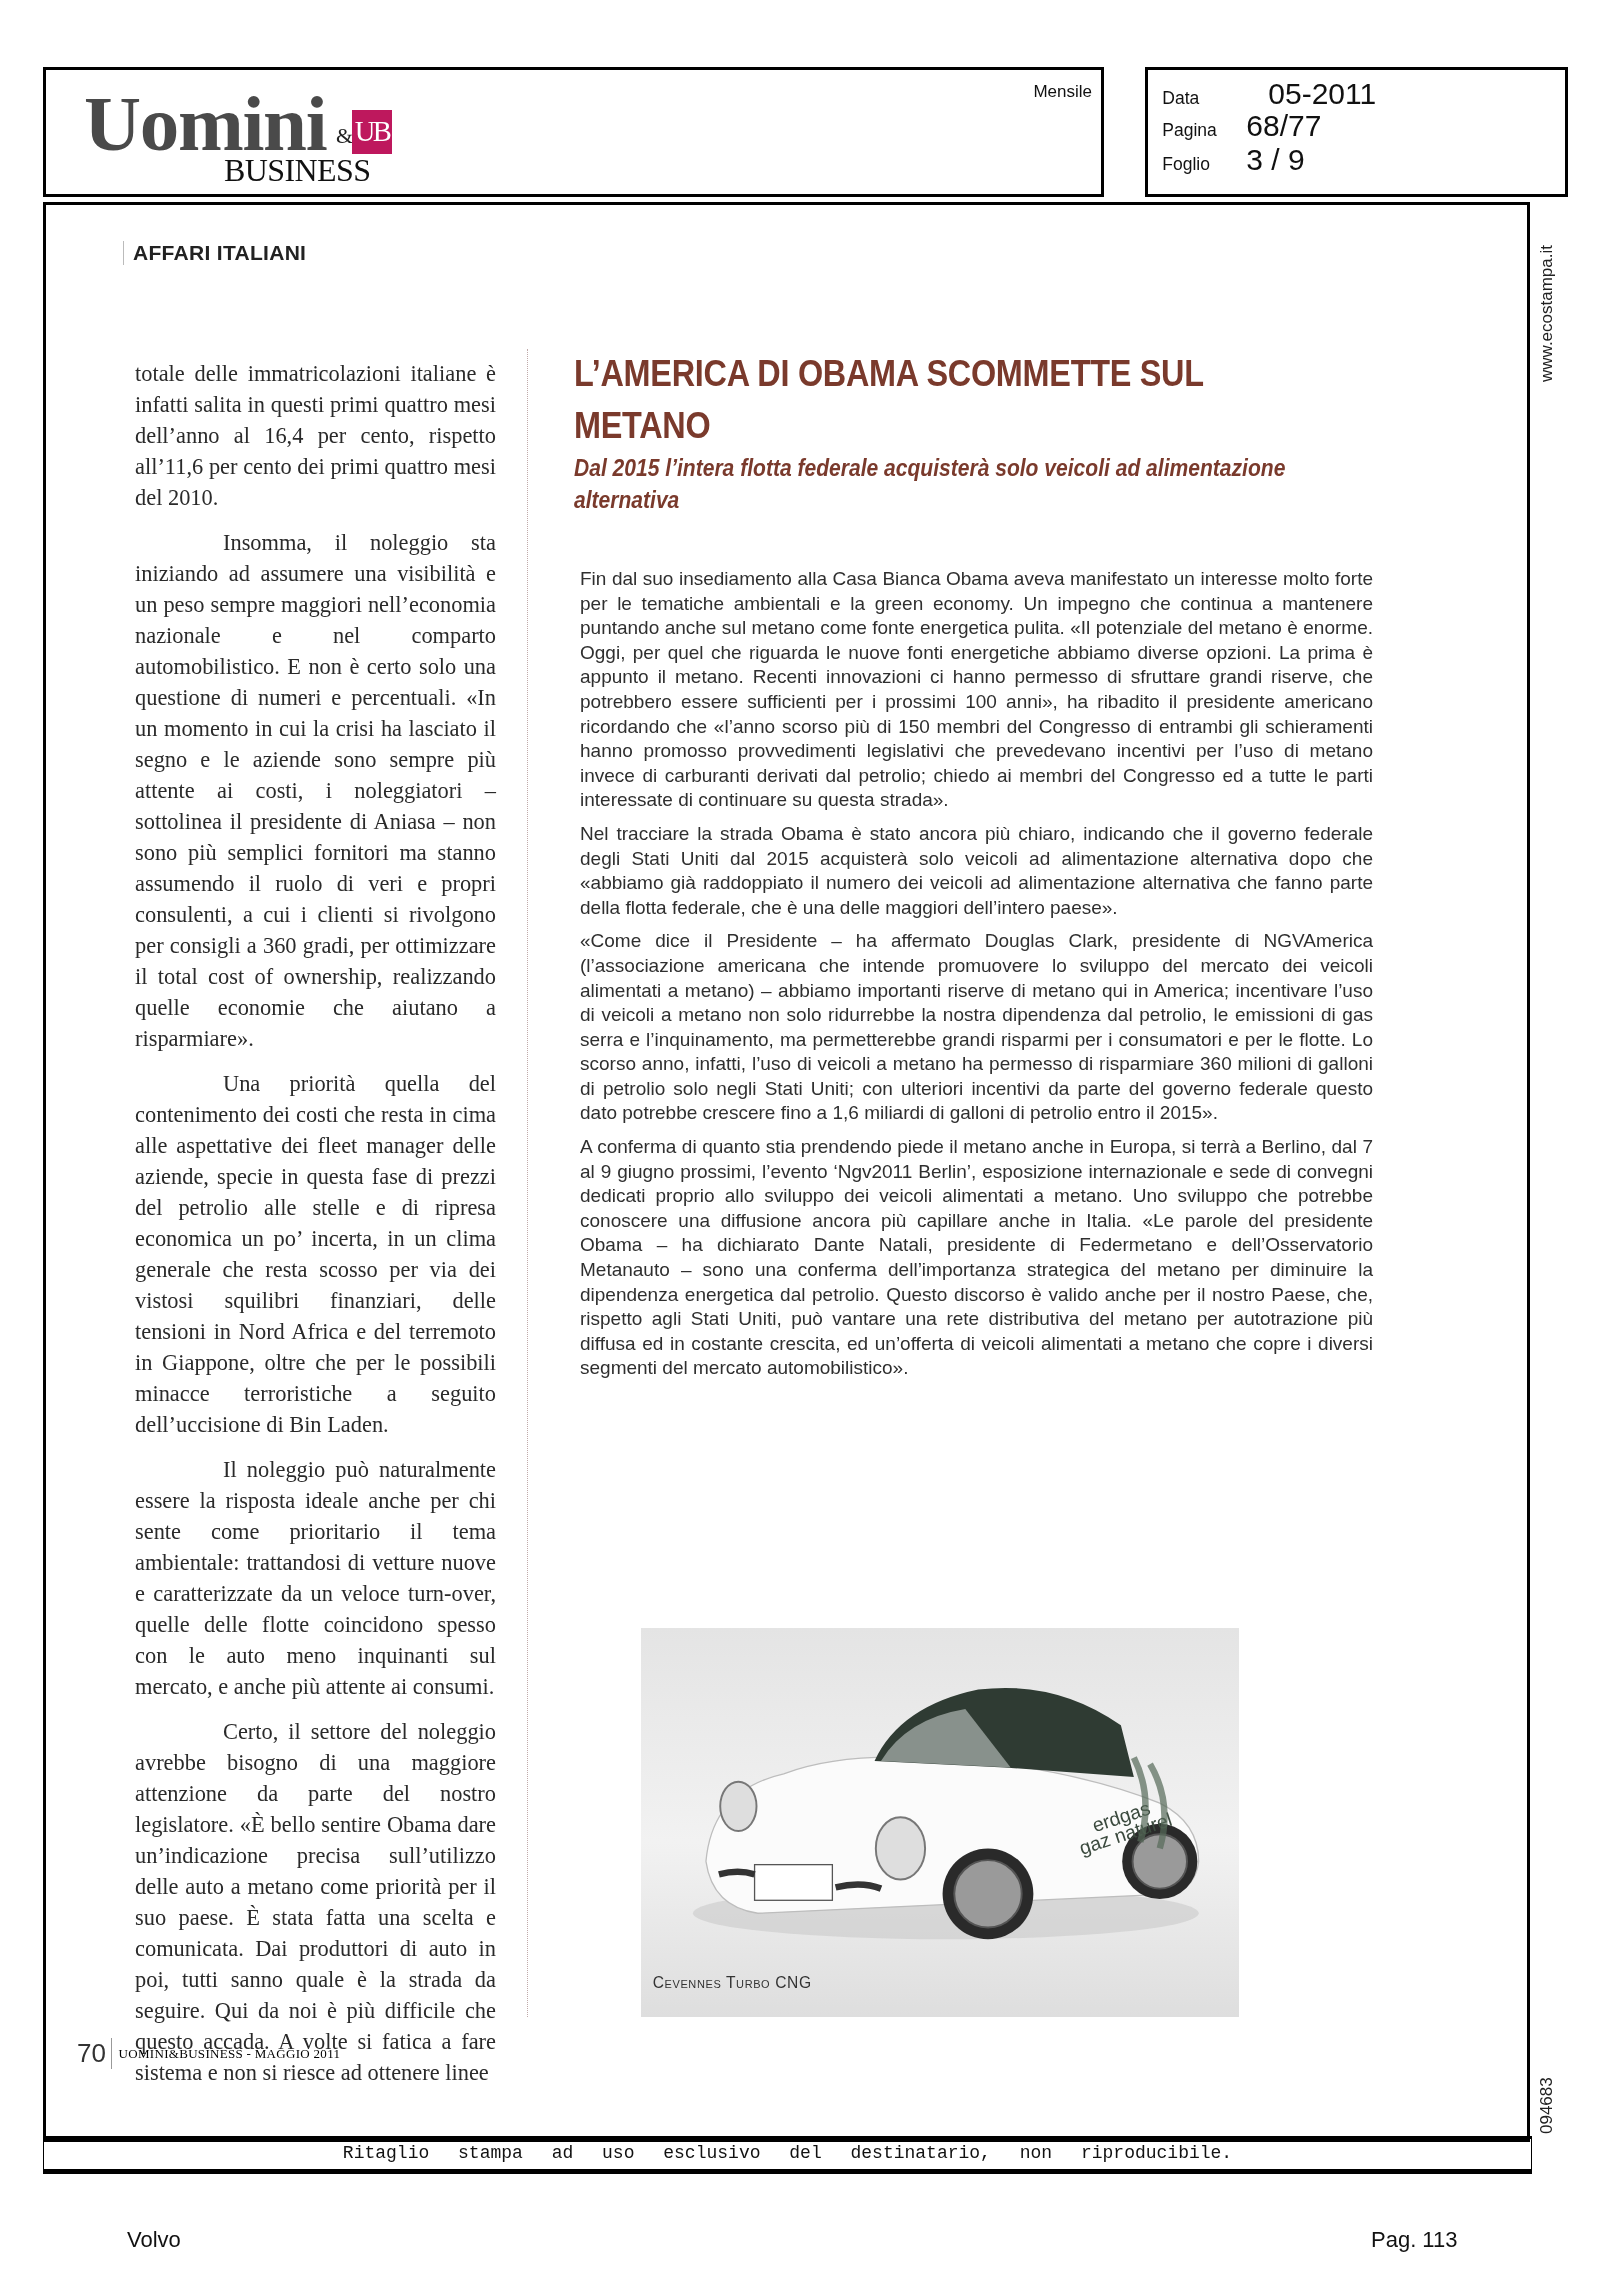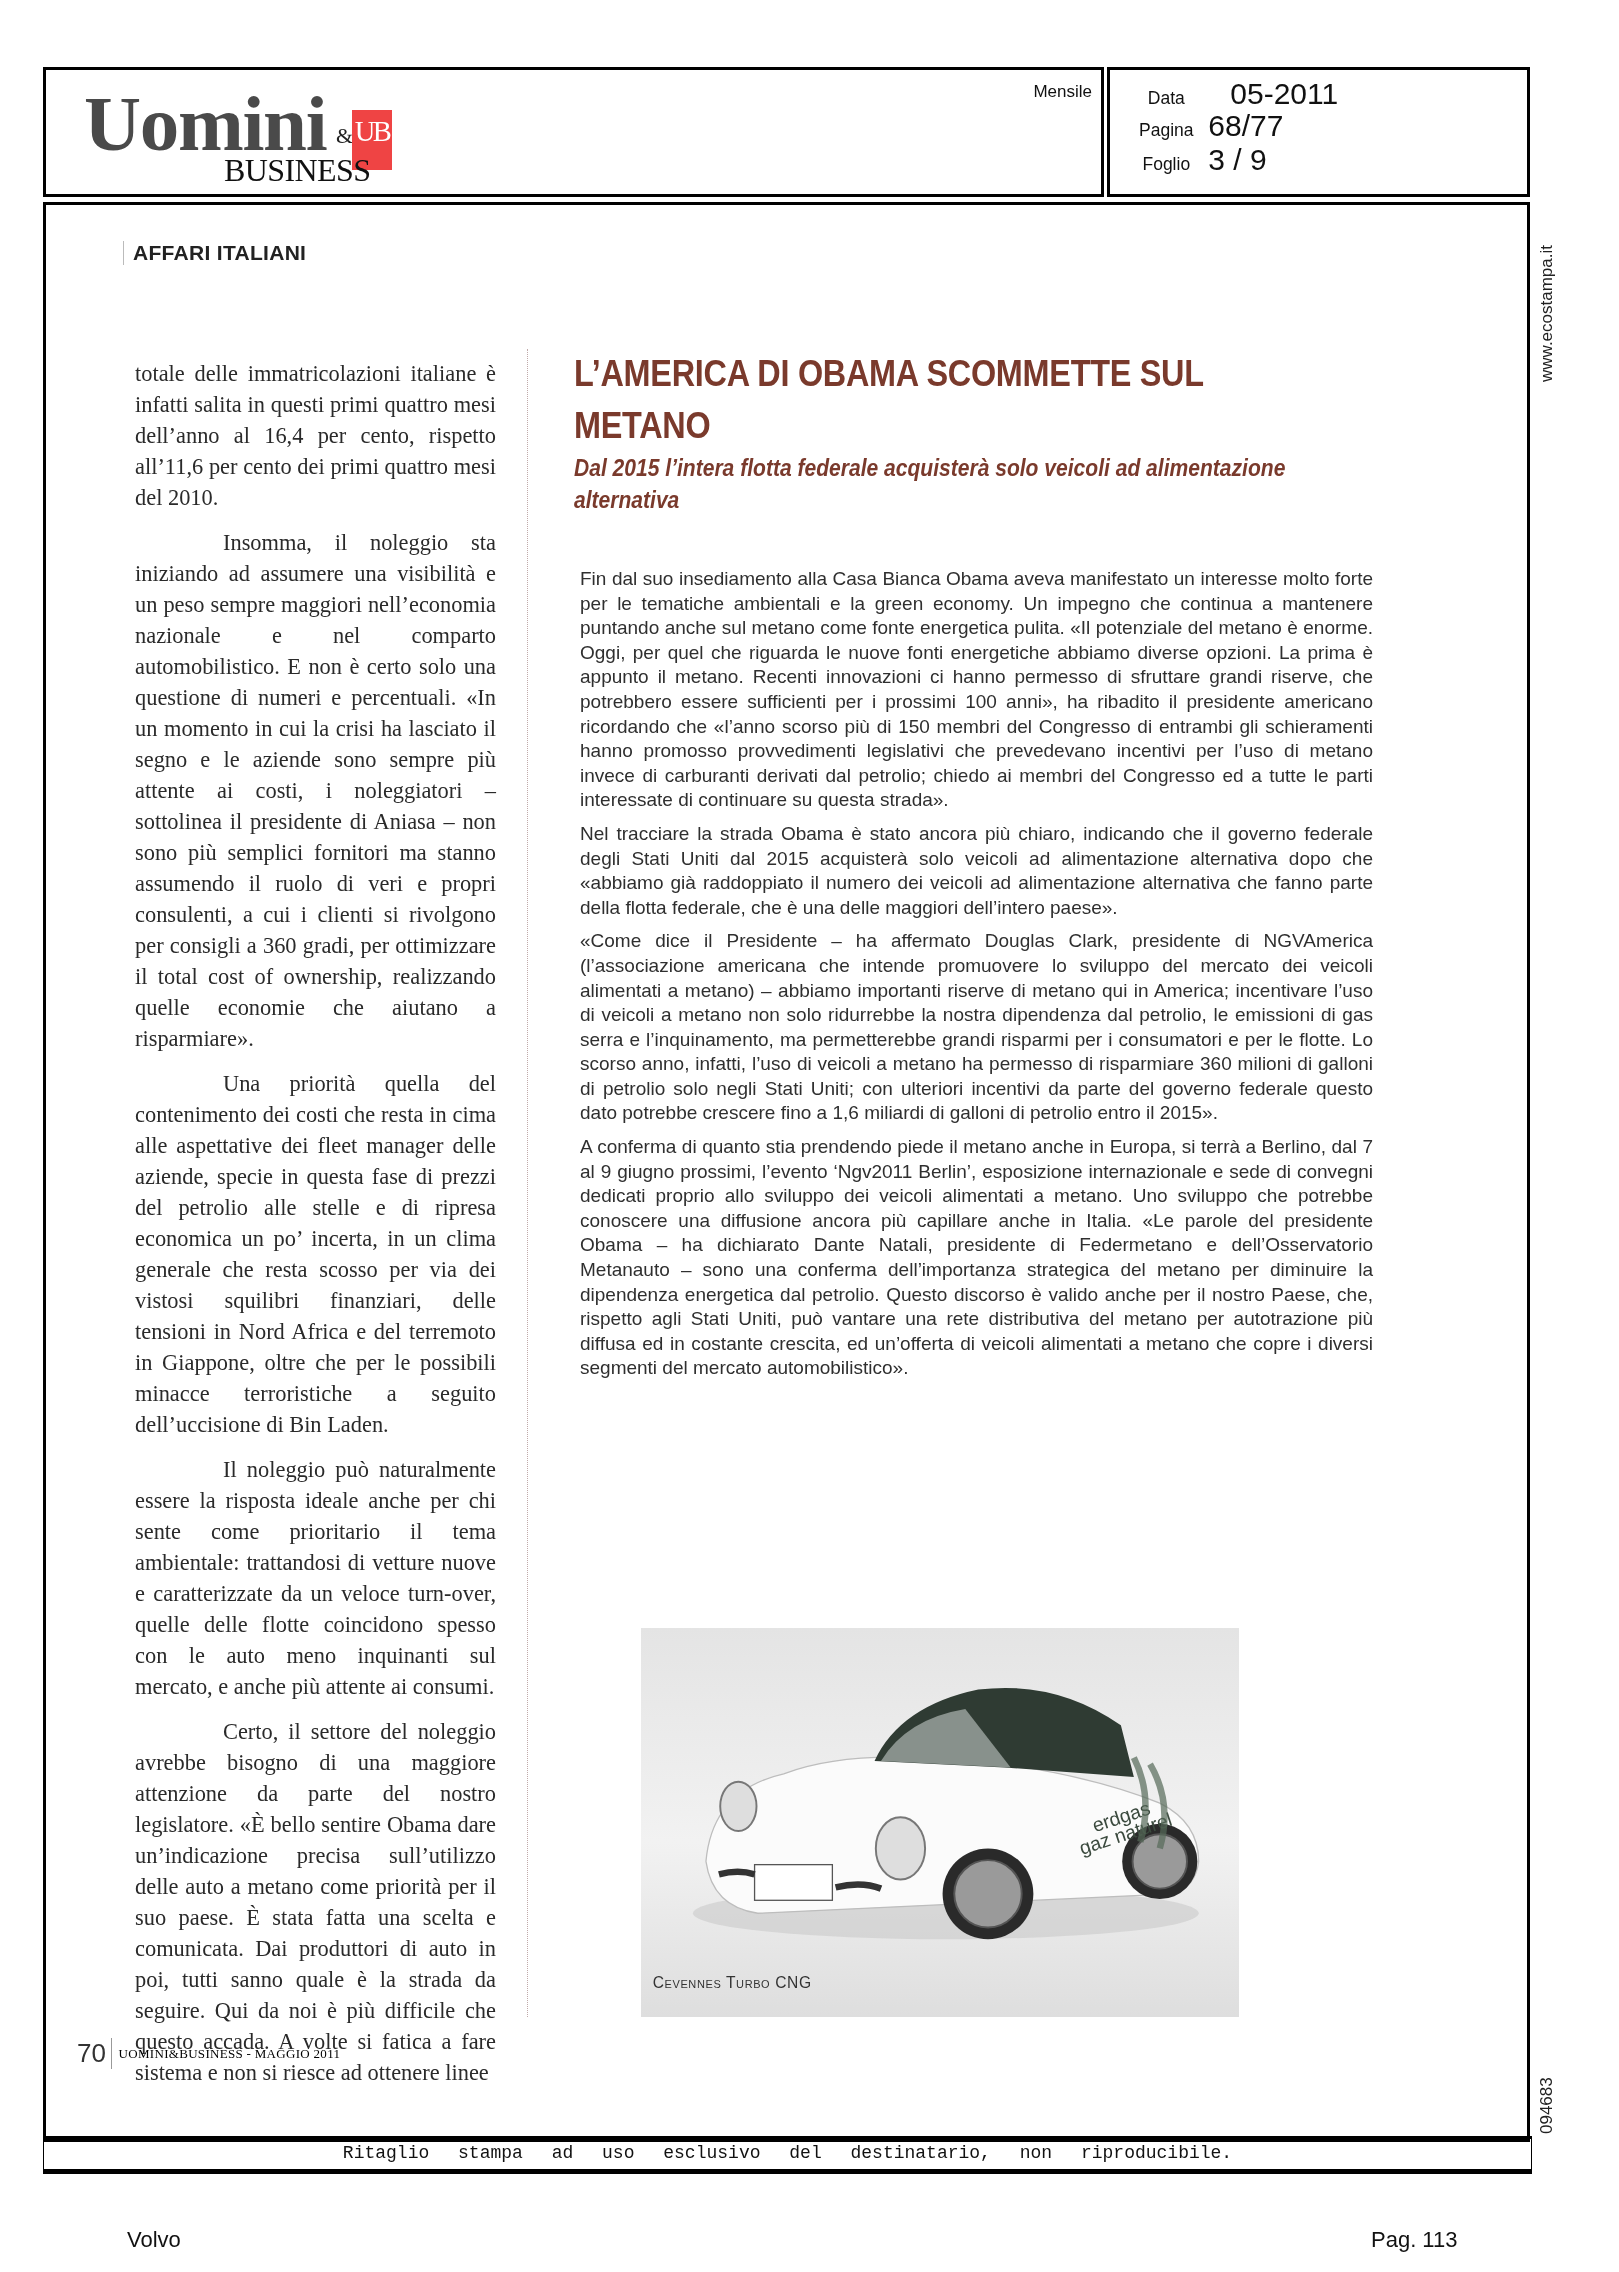--- a/index.html
+++ b/index.html
@@ -1,26 +1,26 @@
 <!DOCTYPE html>
 <html style="font-size:10.4px"><head>
 <meta charset="utf-8">
 <style>
   html, body { margin: 0; padding: 0; background: #ffffff; }
   body { width: 1620px; height: 2273px; position: relative; overflow: hidden; font-family: "Liberation Sans", sans-serif; color: #111; }
 
   
   .hdr-box { position: absolute; border: 3.9px solid #000; box-sizing: border-box; background: #fff; }
   #hdr-left { left: 43px; top: 67px; width: 1061px; height: 130px; }
-  #hdr-right { left: 1107px; top: 67px; width: 423px; height: 130px; text-align: center; }
+  #hdr-right { left: 1145px; top: 67px; width: 423px; height: 130px; }
 
   .logo { position: absolute; left: 38px; top: 14.3px; width: 337px; height: 104px; }
   .logo-main { position: absolute; left: 0; top: 0; font-family: "Liberation Serif", serif; font-weight: bold; font-size: 79px; letter-spacing: -1.3px; color: #4a4a4a; line-height: 1; }
   .logo-amp { position: absolute; left: 252px; top: 39px; font-family: "Liberation Serif", serif; font-size: 22px; color: #222; }
-  .logo-ub { position: absolute; left: 268px; top: 26px; width: 40px; height: 60px; background: #ef4444; color: #fff; font-family: "Liberation Serif", serif; font-size: 28.6px; line-height: 44px; text-align: center; letter-spacing: -2.6px; }
+  .logo-ub { position: absolute; left: 268px; top: 26px; width: 40px; height: 44px; background: #be185d; color: #fff; font-family: "Liberation Serif", serif; font-size: 28.6px; line-height: 44px; text-align: center; letter-spacing: -2.6px; }
   .logo-business { position: absolute; left: 140px; top: 68px; font-family: "Liberation Serif", serif; font-size: 32px; color: #111; letter-spacing: -0.6px; }
 
   .mensile { position: absolute; right: 9px; top: 11.7px; font-size: 17px; color: #111; }
 
   .meta-row { position: absolute; left: 14.3px; display: flex; align-items: baseline; }
   .meta-label { font-size: 17.5px; color: #111; width: 84px; }
   .meta-val { font-size: 30px; color: #111; }
   #meta-data { top: 6.5px; } #meta-data .meta-val { margin-left: 22px; }
   #meta-pagina { top: 39px; }
   #meta-foglio { top: 73px; }

